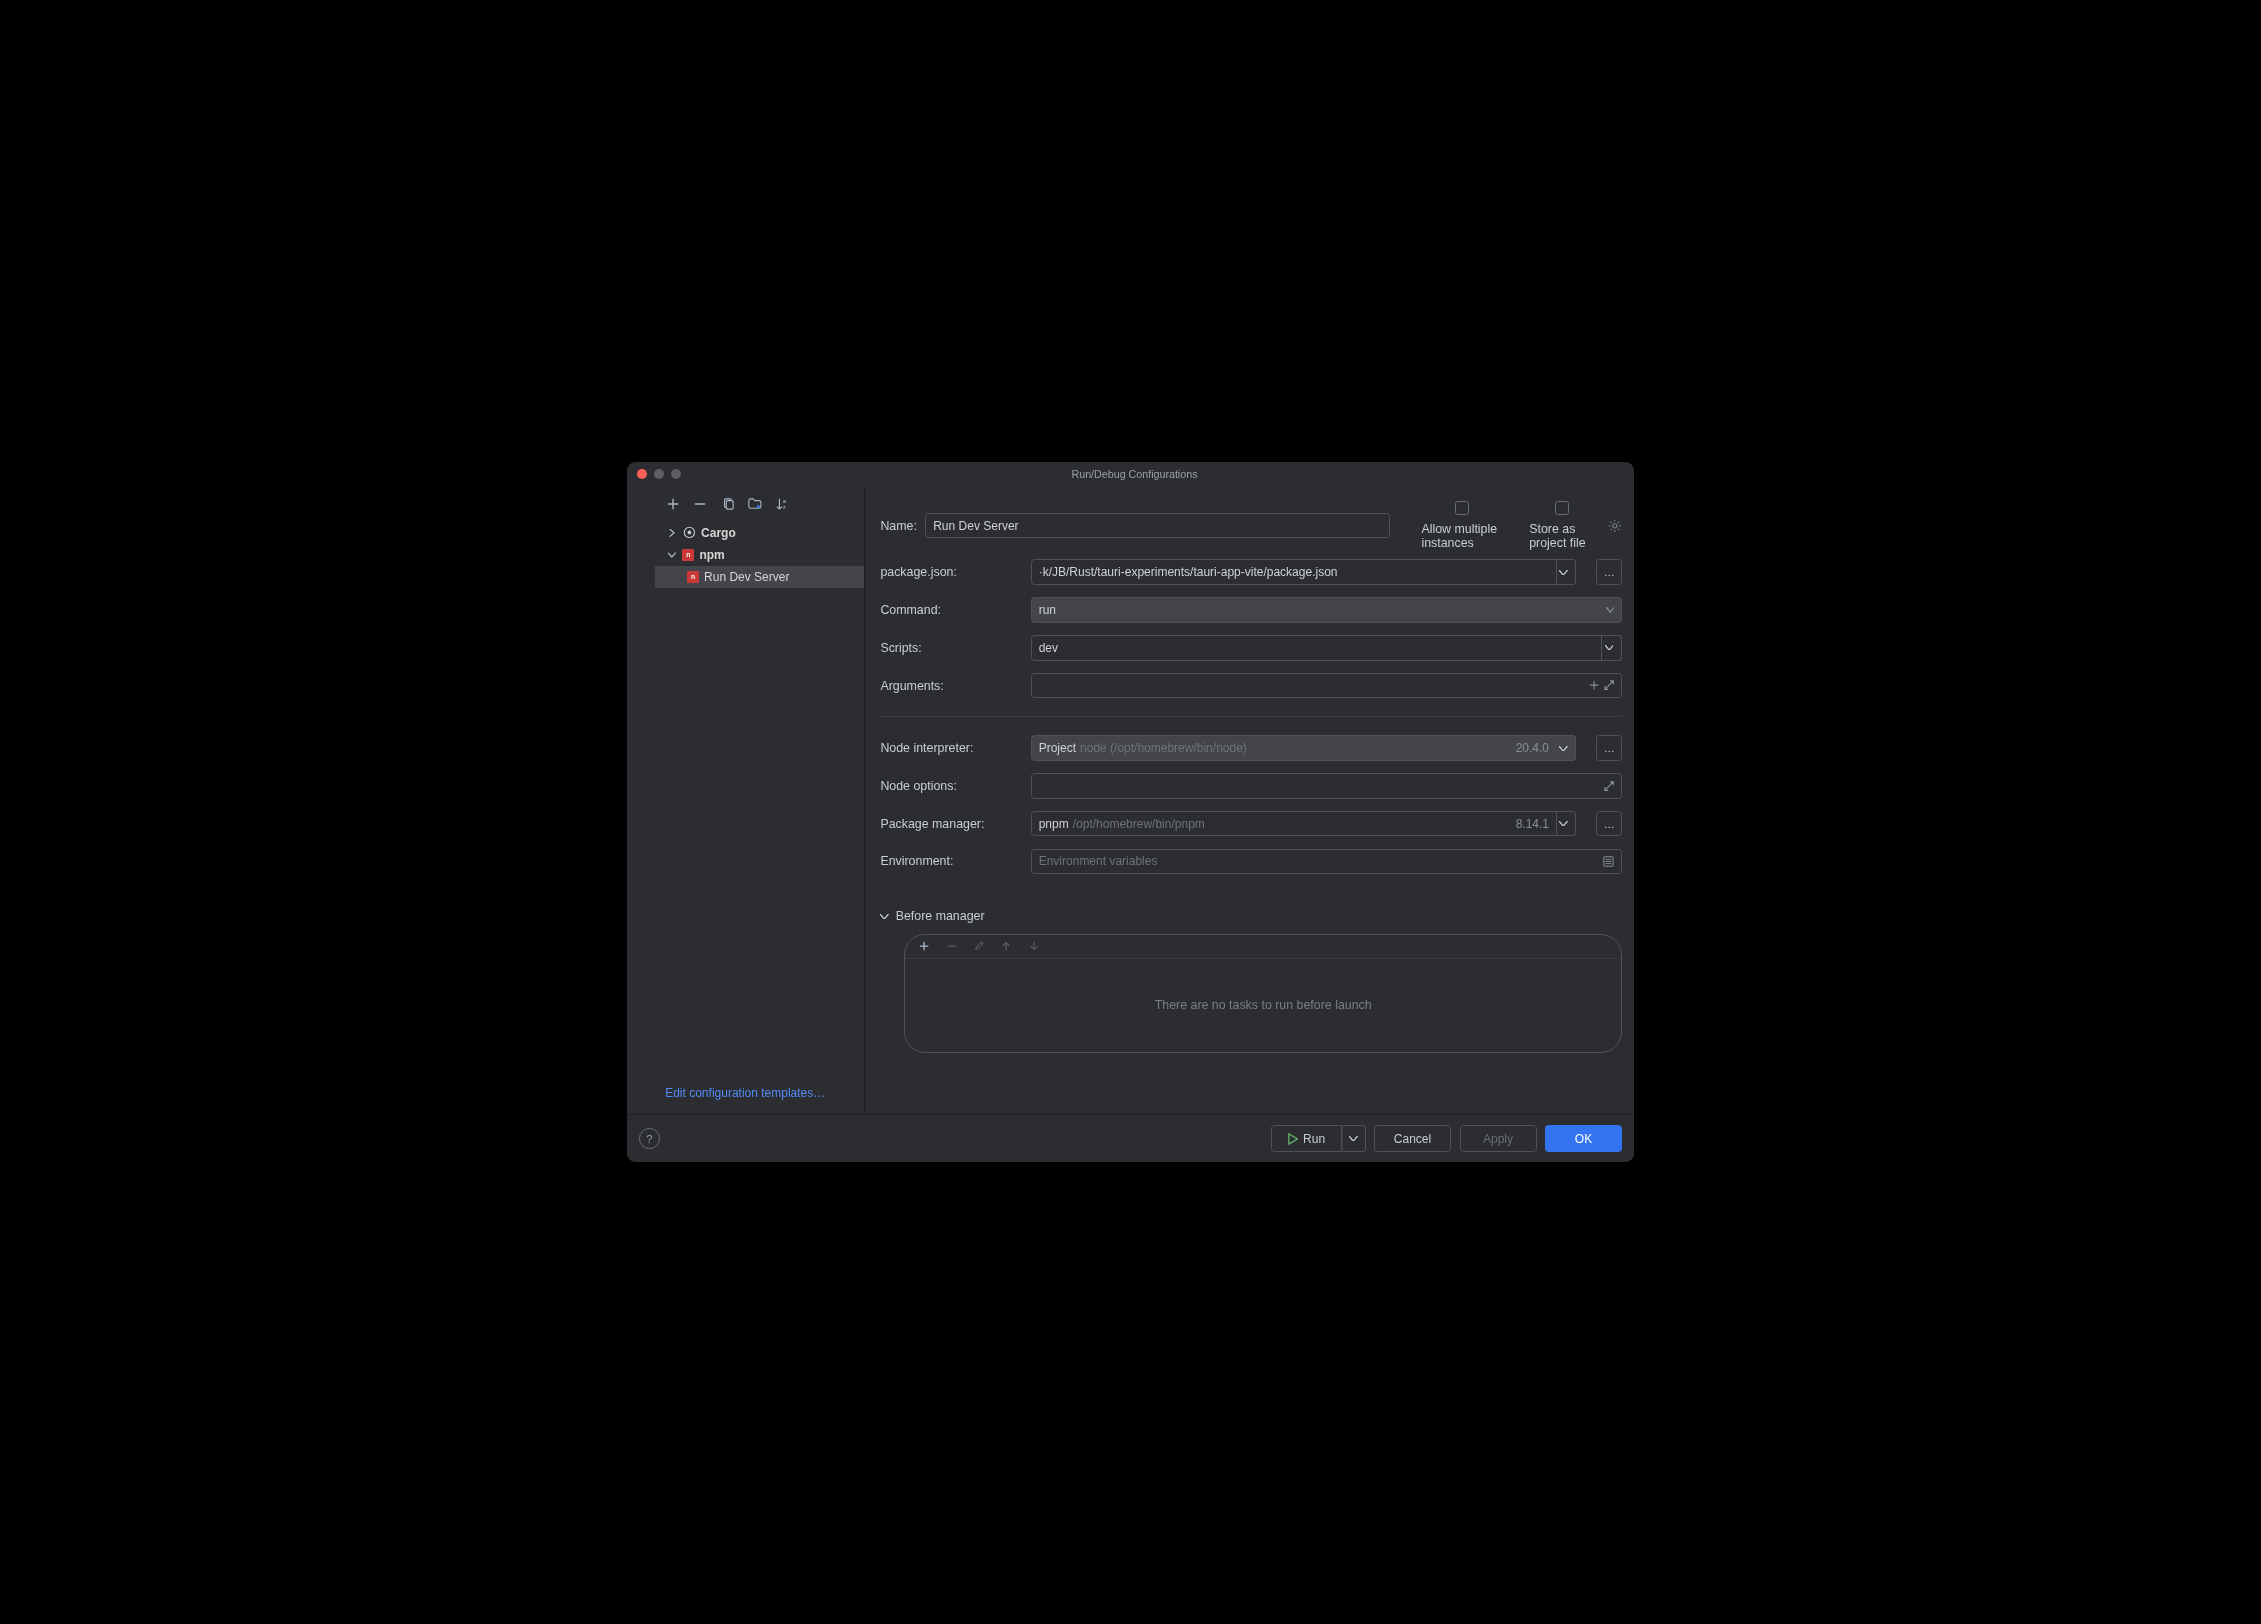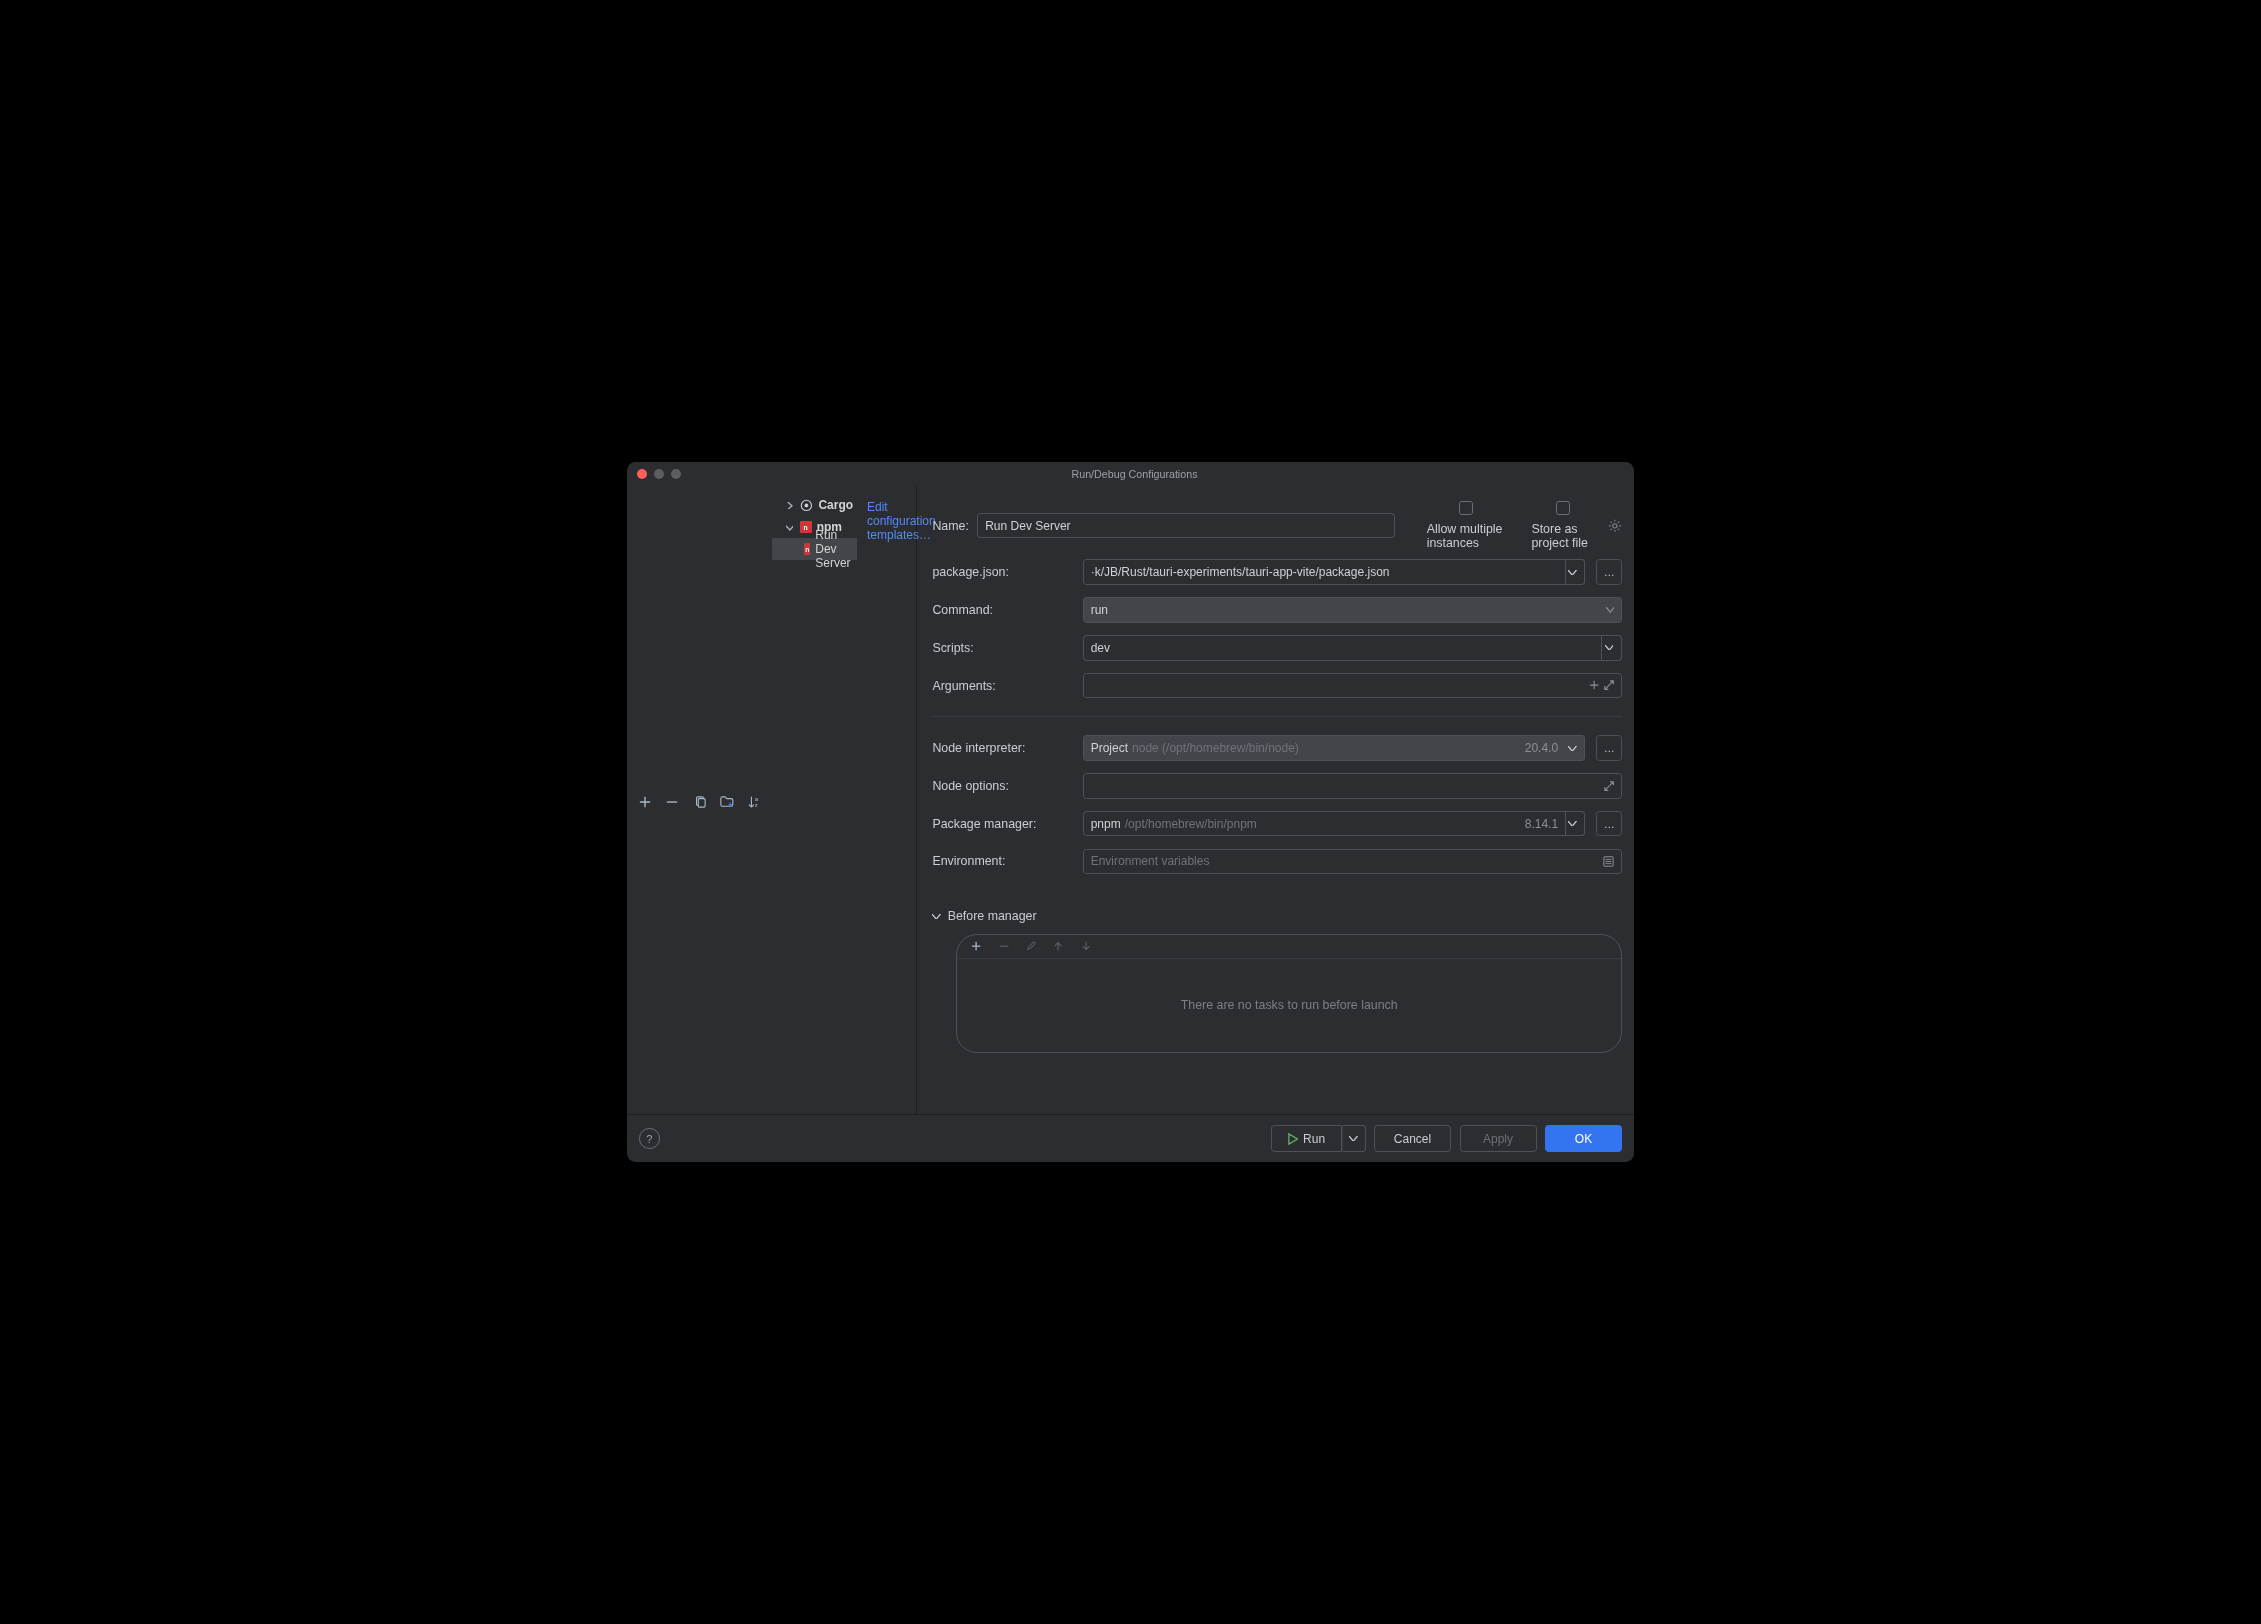--- a/index.html
+++ b/index.html
@@ -38,25 +38,26 @@
   .title-text {
     position: absolute; left: 8px; right: 0; text-align: center;
     font-size: 10.7px; color: #9aa0a6; font-weight: 500;
   }
   .main {
     flex: 1;
     display: flex;
     min-height: 0;
   }
   .sidebar {
-    width: 290px;
+    width: 238px;
     border-right: 0.9px solid #1e1f22;
     display: flex;
-    flex-direction: row;
+    flex-direction: column;
     padding-top: 5.1px;
+    padding-left: 28px;
   }
   .toolbar {
     display: flex; gap: 12px; padding: 5.1px 10.2px 6.8px 10.2px; align-items: center;
   }
   .tb-btn {
     width: 15.4px; height: 15.4px; display: flex; align-items: center; justify-content: center;
     color: #a9b7c6; cursor: pointer;
   }
   .tree { flex:1; padding-top: 3.4px; font-size: 12px; }
   .tree-row {
@@ -69,21 +70,21 @@
   .chev { width: 10.2px; display:inline-flex; justify-content:center; color:#a9b7c6;}
   .cfg-icon { width:13.7px;height:13.7px;display:inline-flex;align-items:center;justify-content:center;}
   .npm-icon { background:#cb3837; color:#fff; font-size:6.8px; font-weight:700; width:12px;height:12px; display:flex;align-items:center;justify-content:center; border-radius:0.9px;}
   .sidebar-footer { padding: 8.5px 10.2px 13.7px 10.2px; }
   .link { color: #548af7; cursor:pointer; font-size:12px;}
   .content {
     flex:1; padding: 15.4px 12px 8.5px 15.4px; overflow:auto; display:flex; flex-direction:column; gap:6.8px;
   }
   .row { display:flex; align-items:center; min-height:31px; gap:8.5px; }
   .row .label { width: 142px; font-size:12.4px; color:#c9ced6; }
-  .row .value { flex:1; display:flex; gap:11px; align-items:center; }
+  .row .value { flex:1; display:flex; gap:20px; align-items:center; }
   input[type=text], .field {
     background:#2b2d30; border:0.9px solid #4e5157; border-radius:3.4px;
     height:25.6px; padding:0 6.8px; color:#cfd2d6; font-size:12px; width:100%;
     display:flex; align-items:center;
   }
   .field.dark { background:#43454a; border-color:#4e5157; }
   .field .placeholder { color:#6f737a;text-align:right; }
   .field .muted { color:#6f737a; margin-left:4px; }
   .field .right { margin-left:auto; color:#8a8f97; display:flex; align-items:center; gap:5.1px;}
   .name-input { width: 137px; }

